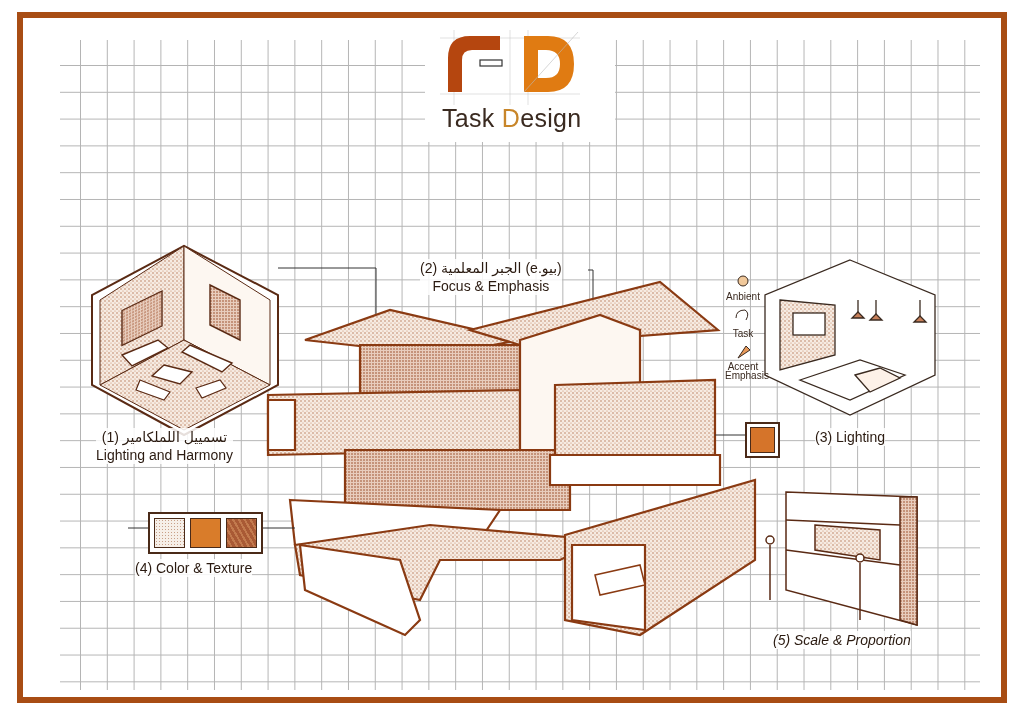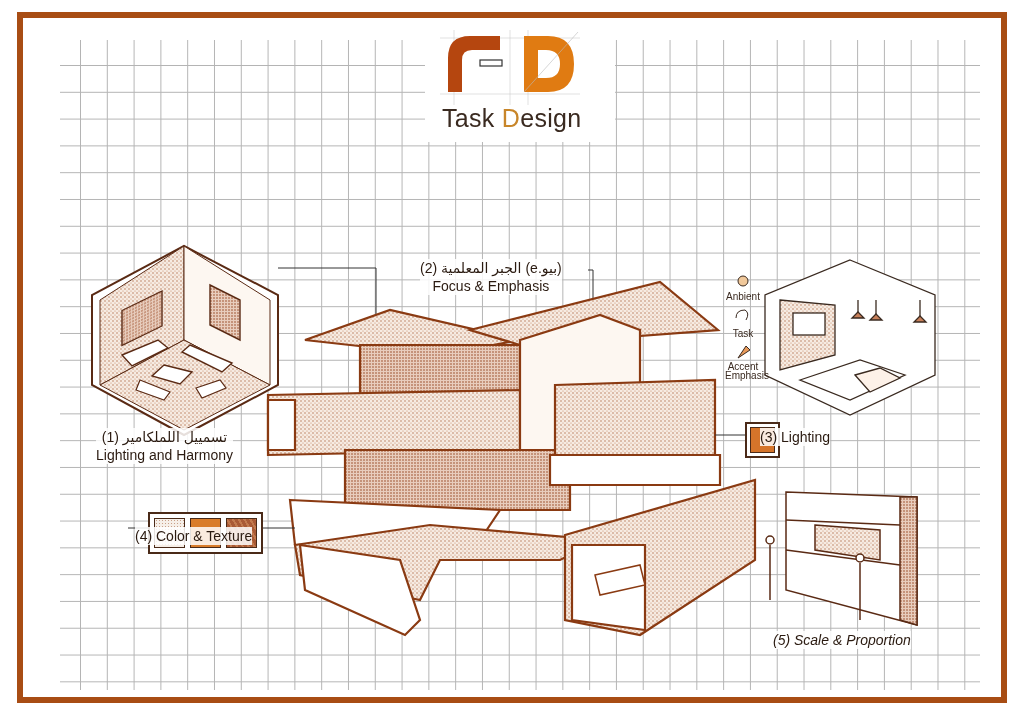--- a/index.html
+++ b/index.html
@@ -144,19 +144,19 @@
 </div>
 
 <div class="label" style="left:96px;top:428px;">
   <span class="ar">تسمييل اللملكامير (1)</span>
   <span>Lighting and Harmony</span>
 </div>
 <div class="label" style="left:420px;top:259px;">
   <span class="ar">(بيو.e) الجبر المعلمية (2)</span>
   <span>Focus &amp; Emphasis</span>
 </div>
-<div class="label" style="left:760px;top:428px;">(3) Lighting</div>
-<div class="label" style="left:135px;top:527px;">(4) Color &amp; Texture</div>
+<div class="label" style="left:815px;top:428px;">(3) Lighting</div>
+<div class="label" style="left:135px;top:559px;">(4) Color &amp; Texture</div>
 <div class="label" style="left:773px;top:631px;font-style:italic;">(5) Scale &amp; Proportion</div>
 
 <div class="small-lbl" style="left:725px;top:292px;width:36px;">Anbient</div>
 <div class="small-lbl" style="left:725px;top:329px;width:36px;">Task</div>
 <div class="small-lbl" style="left:725px;top:362px;width:36px;">Accent Emphasis</div>
 
 </body></html>

